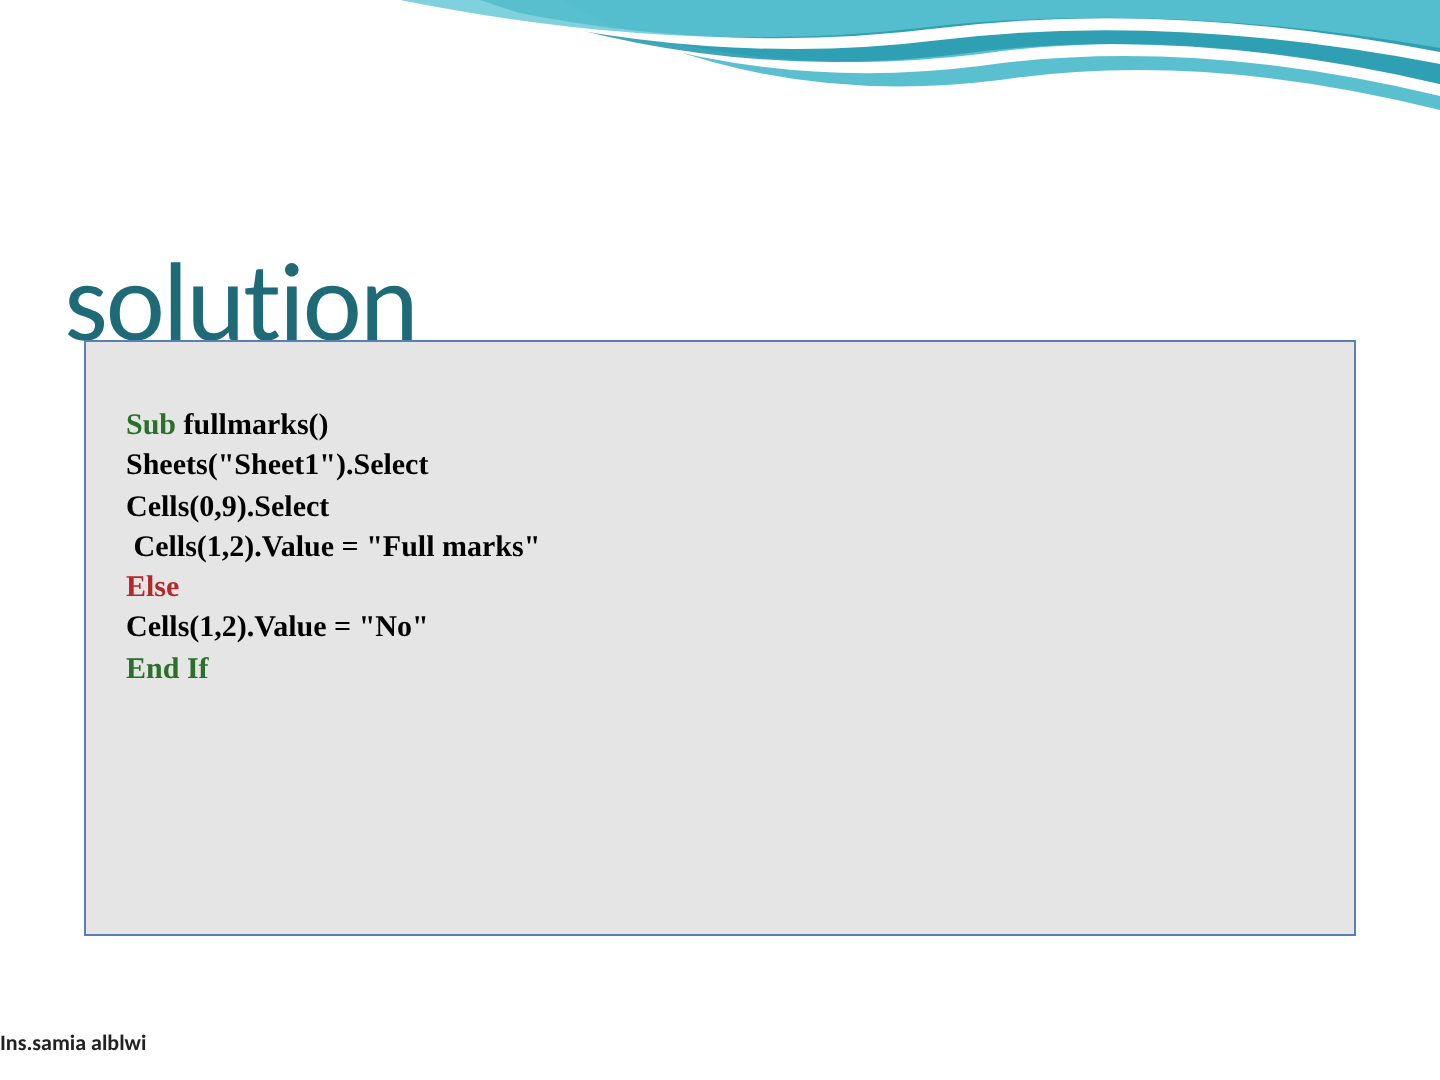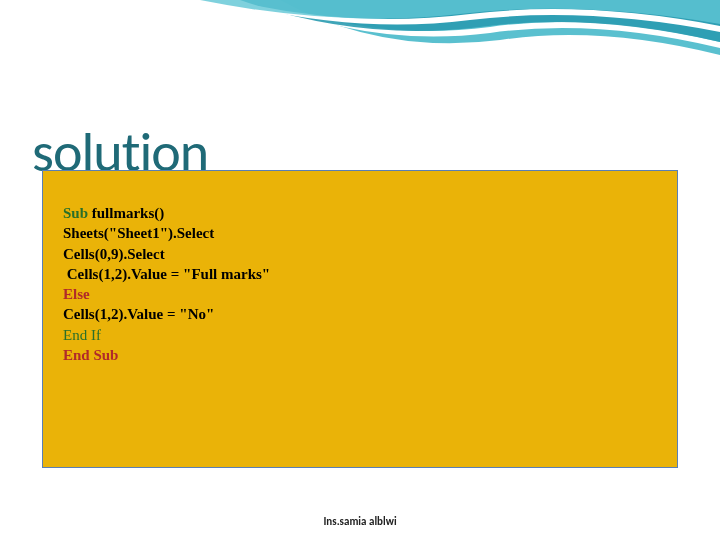--- a/index.html
+++ b/index.html
@@ -27,43 +27,43 @@
     font-family: 'Segoe UI Light', 'Segoe UI', Calibri, sans-serif;
     letter-spacing: -1px;
     margin-top: 32px;
   }
   .code-box {
     position: absolute;
     top: 170px;
     left: 42px;
     width: 636px;
     height: 298px;
-    background: #eab308;
+    background: #e5e5e5;
     border: 1.5px solid #5a7fb5;
     padding: 32px 20px 20px 20px;
   }
   .code-content {
     font-family: Georgia, 'Times New Roman', serif;
     font-size: 15px;
     line-height: 1.35;
     color: #000000;
     font-weight: 600;
   }
   .code-line { white-space: pre; }
   .kw-sub { color: #2a6f2a; font-weight: 600; }
   .kw-then { color: #b02a2a; font-weight: 600; }
   .kw-else { color: #b02a2a; font-weight: 600; }
-  .kw-endif { color: #2a6f2a; font-weight: 400; }
+  .kw-endif { color: #2a6f2a; font-weight: 700; }
   .kw-endsub { color: #b02a2a; font-weight: 600; }
   .footer {
     position: absolute;
     bottom: 12px;
     left: 0;
     width: 100%;
-    text-align: center;
+    text-align: left;
     font-family: 'Segoe UI', Calibri, sans-serif;
     font-size: 11px;
     color: #222;
     font-weight: 600;
   }
 </style>
 </head>
 <body>
 
 <svg class="wave-decoration" viewBox="0 0 720 80" preserveAspectRatio="none">
@@ -78,17 +78,16 @@
 
 <div class="code-box">
   <div class="code-content" id="code-target">
       <div class="code-line"><span class="kw-sub">Sub </span><span>fullmarks()</span></div>
       <div class="code-line"><span>Sheets("Sheet1").Select</span></div>
       <div class="code-line"><span>Cells(0,9).Select</span></div>
       <div class="code-line"><span> Cells(1,2).Value = "Full marks"</span></div>
       <div class="code-line"><span class="kw-else">Else</span></div>
       <div class="code-line"><span>Cells(1,2).Value = "No"</span></div>
       <div class="code-line"><span class="kw-endif">End If</span></div>
-      <div class="code-line"><span class="kw-endsub">End Sub</span></div>
     </div>
 </div>
 
 <div class="footer">Ins.samia alblwi</div>
 
 </body></html>

